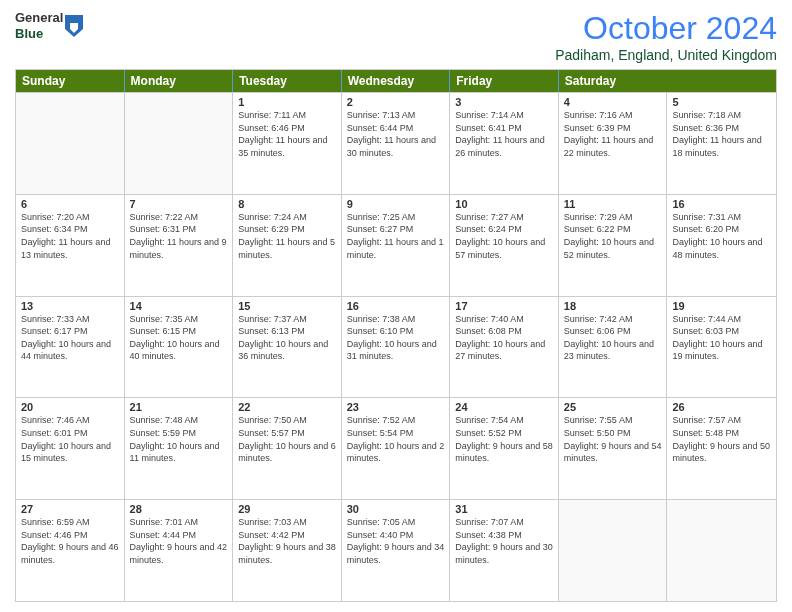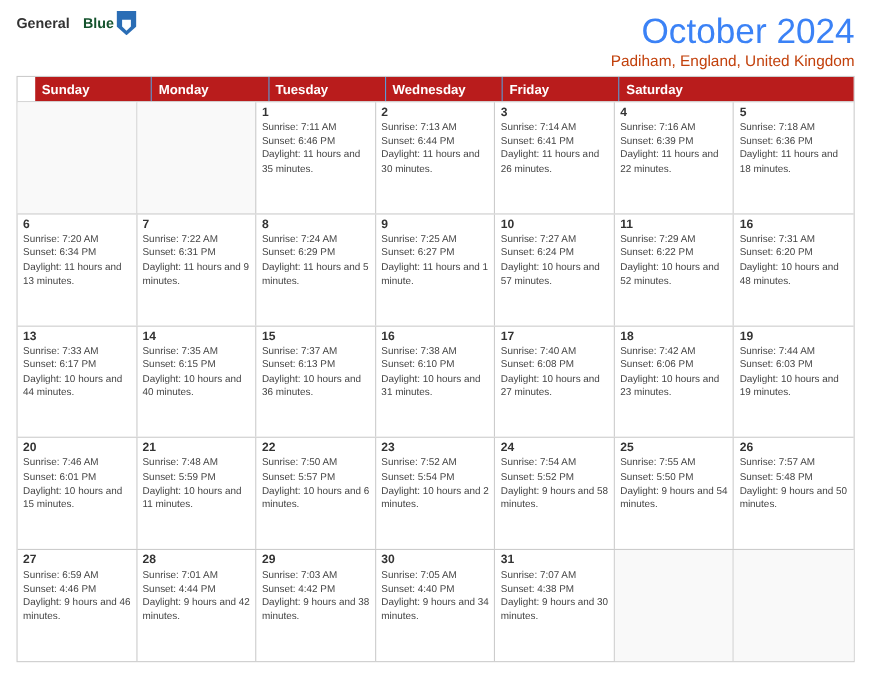--- a/index.html
+++ b/index.html
@@ -22,56 +22,55 @@
       justify-content: space-between;
       align-items: flex-start;
       margin-bottom: 6px;
     }
     .logo {
       display: flex;
       align-items: center;
     }
     .logo-text {
       display: flex;
+      flex-direction: column;
       font-size: 13px;
       font-weight: bold;
       line-height: 1.2;
-      gap: 12px;
     }
     .logo-general { color: #333; }
     .logo-blue { color: #14532d; }
     .logo-icon {
       width: 18px;
       height: 22px;
       margin-left: 2px;
       fill: #2a6db5;
     }
     .title-area {
       text-align: right;
     }
     .month-title {
       font-size: 32px;
       font-weight: normal;
       color: #3b82f6;
     }
     .location {
       font-size: 14px;
-      color: #c2410c;
+      color: #14532d;
     }
     .calendar {
       flex: 1;
       display: flex;
       flex-direction: column;
       border: 1px solid #ccc;
     }
     .day-headers {
       display: grid;
       grid-template-columns: repeat(7, 1fr);
-      background: #b91c1c;
-      margin-left: 16px;
+      background: #4d7c0f;
     }
     .day-header {
       color: white;
       font-size: 12px;
       font-weight: bold;
       padding: 4px 6px;
       text-align: left;
       border-right: 1px solid #5a9ad4;
     }
     .day-header:last-child { border-right: none; }

